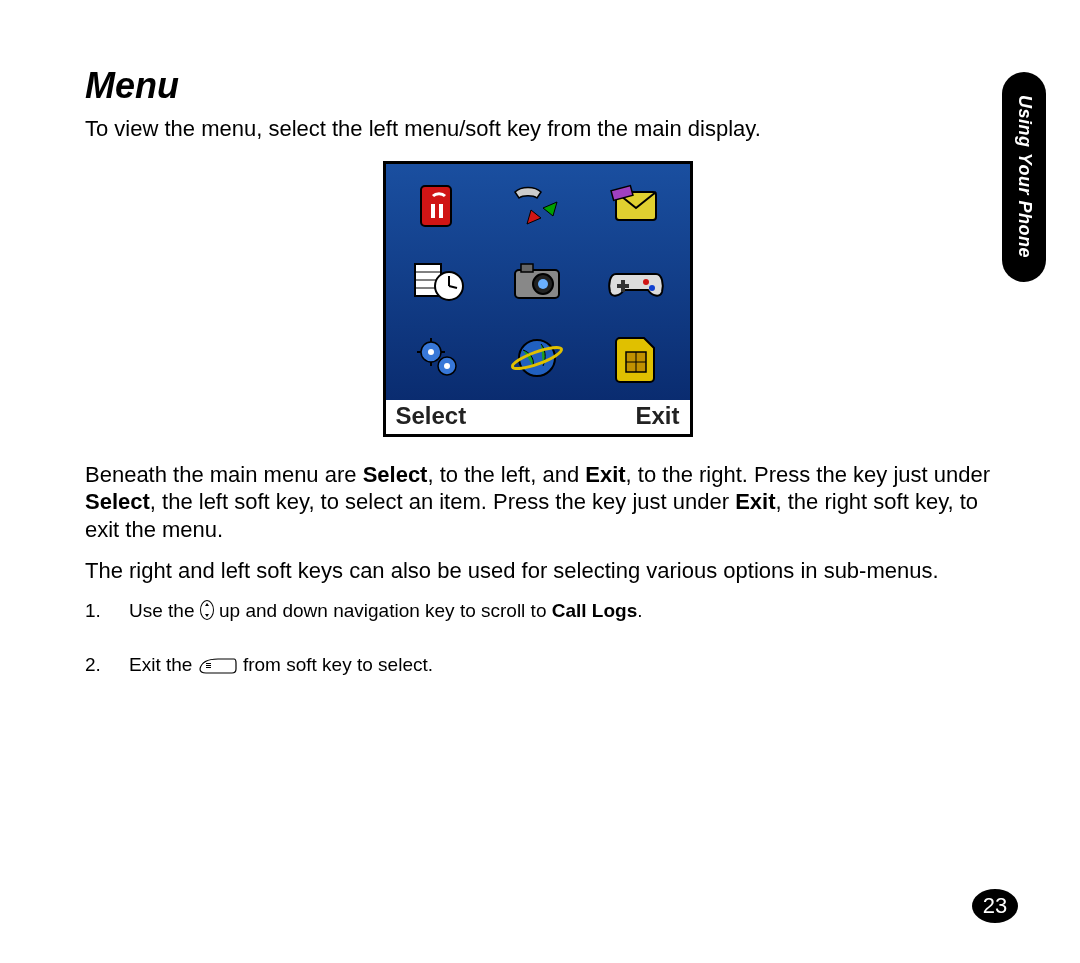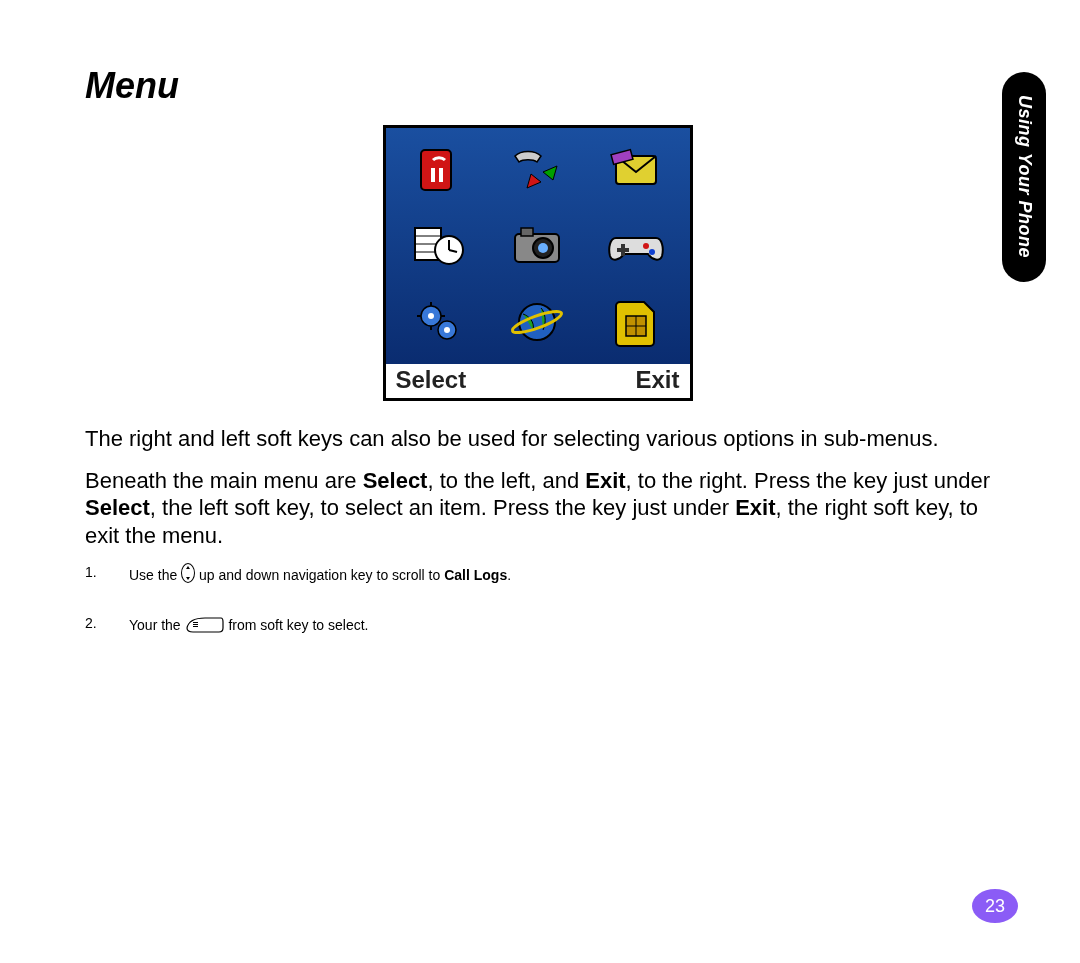--- a/index.html
+++ b/index.html
@@ -58,21 +58,21 @@
     font-weight: 600;
     color: #222;
     background: #fff;
   }
   ol {
     margin-left: 0;
     list-style: none;
     counter-reset: item;
   }
   ol li {
-    font-size: 14px;
+    font-size: 19px;
     line-height: 1.3;
     margin-bottom: 30px;
     padding-left: 44px;
     position: relative;
   }
   ol li::before {
     counter-increment: item;
     content: counter(item) ".";
     position: absolute;
     left: 0;
@@ -120,35 +120,36 @@
     writing-mode: vertical-rl;
     transform: rotate(0deg);
     letter-spacing: 0.5px;
   }
   .page-num {
     position: absolute;
     right: 62px;
     bottom: 40px;
     width: 46px;
     height: 34px;
-    background: #8b5cf6;
+    background: #000000;
     color: #fff;
     border-radius: 50%;
     display: flex;
     align-items: center;
     justify-content: center;
-    font-size: 18px;
+    font-size: 22px;
   }
   b { font-weight: bold; }
 </style>
 </head>
 <body>
 
 <div class="content">
   <h1>Menu</h1>
+  <p class="body">To view the menu, select the left menu/soft key from the main display.</p>
 
   <div class="screen-wrap">
     <div class="screen">
       <div class="screen-grid">
         <div class="cell">
           <svg viewBox="0 0 60 56">
               <rect x="12" y="8" width="30" height="40" rx="4" fill="#d01515" stroke="#000" stroke-width="2"></rect>
               <path d="M24 18c3-3 9-3 12 0" stroke="#fff" stroke-width="3" fill="none"></path>
               <rect x="22" y="26" width="4" height="14" fill="#fff"></rect>
               <rect x="30" y="26" width="4" height="14" fill="#fff"></rect>
@@ -232,33 +233,33 @@
         </div>
       </div>
       <div class="softkeys">
         <span>Select</span>
         <span>Exit</span>
       </div>
     </div>
   </div>
 
 
-  <p class="body">The right and left soft keys can also be used for selecting various options in sub-menus.</p>
-
   <p class="body">
     <span>Beneath the main menu are </span><b>Select</b><span>, to the left, and </span><b>Exit</b><span>, to the right. Press the key just under </span><b>Select</b><span>, the left soft key, to select an item. Press the key just under </span><b>Exit</b><span>, the right soft key, to exit the menu.</span>
   </p>
+
+  <p class="body">The right and left soft keys can also be used for selecting various options in sub-menus.</p>
 
 
   <ol>
     <li>
       <span>Use the </span><span class="nav-icon"></span><span> up and down navigation key to scroll to </span><b>Call Logs</b><span>.</span>
     </li>
     <li>
-      <span>Your the </span><span class="softkey-icon"><svg width="40" height="20" viewBox="0 0 40 20">
+      <span>Exit the </span><span class="softkey-icon"><svg width="40" height="20" viewBox="0 0 40 20">
             <path d="M2 14 Q4 4 20 4 L36 4 Q38 4 38 8 L38 14 Q38 18 34 18 L8 18 Q2 18 2 14 Z" fill="none" stroke="#000" stroke-width="1.2"></path>
             <rect x="8" y="8" width="5" height="1" fill="#000"></rect>
             <rect x="8" y="10" width="5" height="1" fill="#000"></rect>
             <rect x="8" y="12" width="5" height="1" fill="#000"></rect>
           </svg></span><span> from soft key to select.</span>
     </li>
   </ol>
 </div>
 
 <div class="tab">

